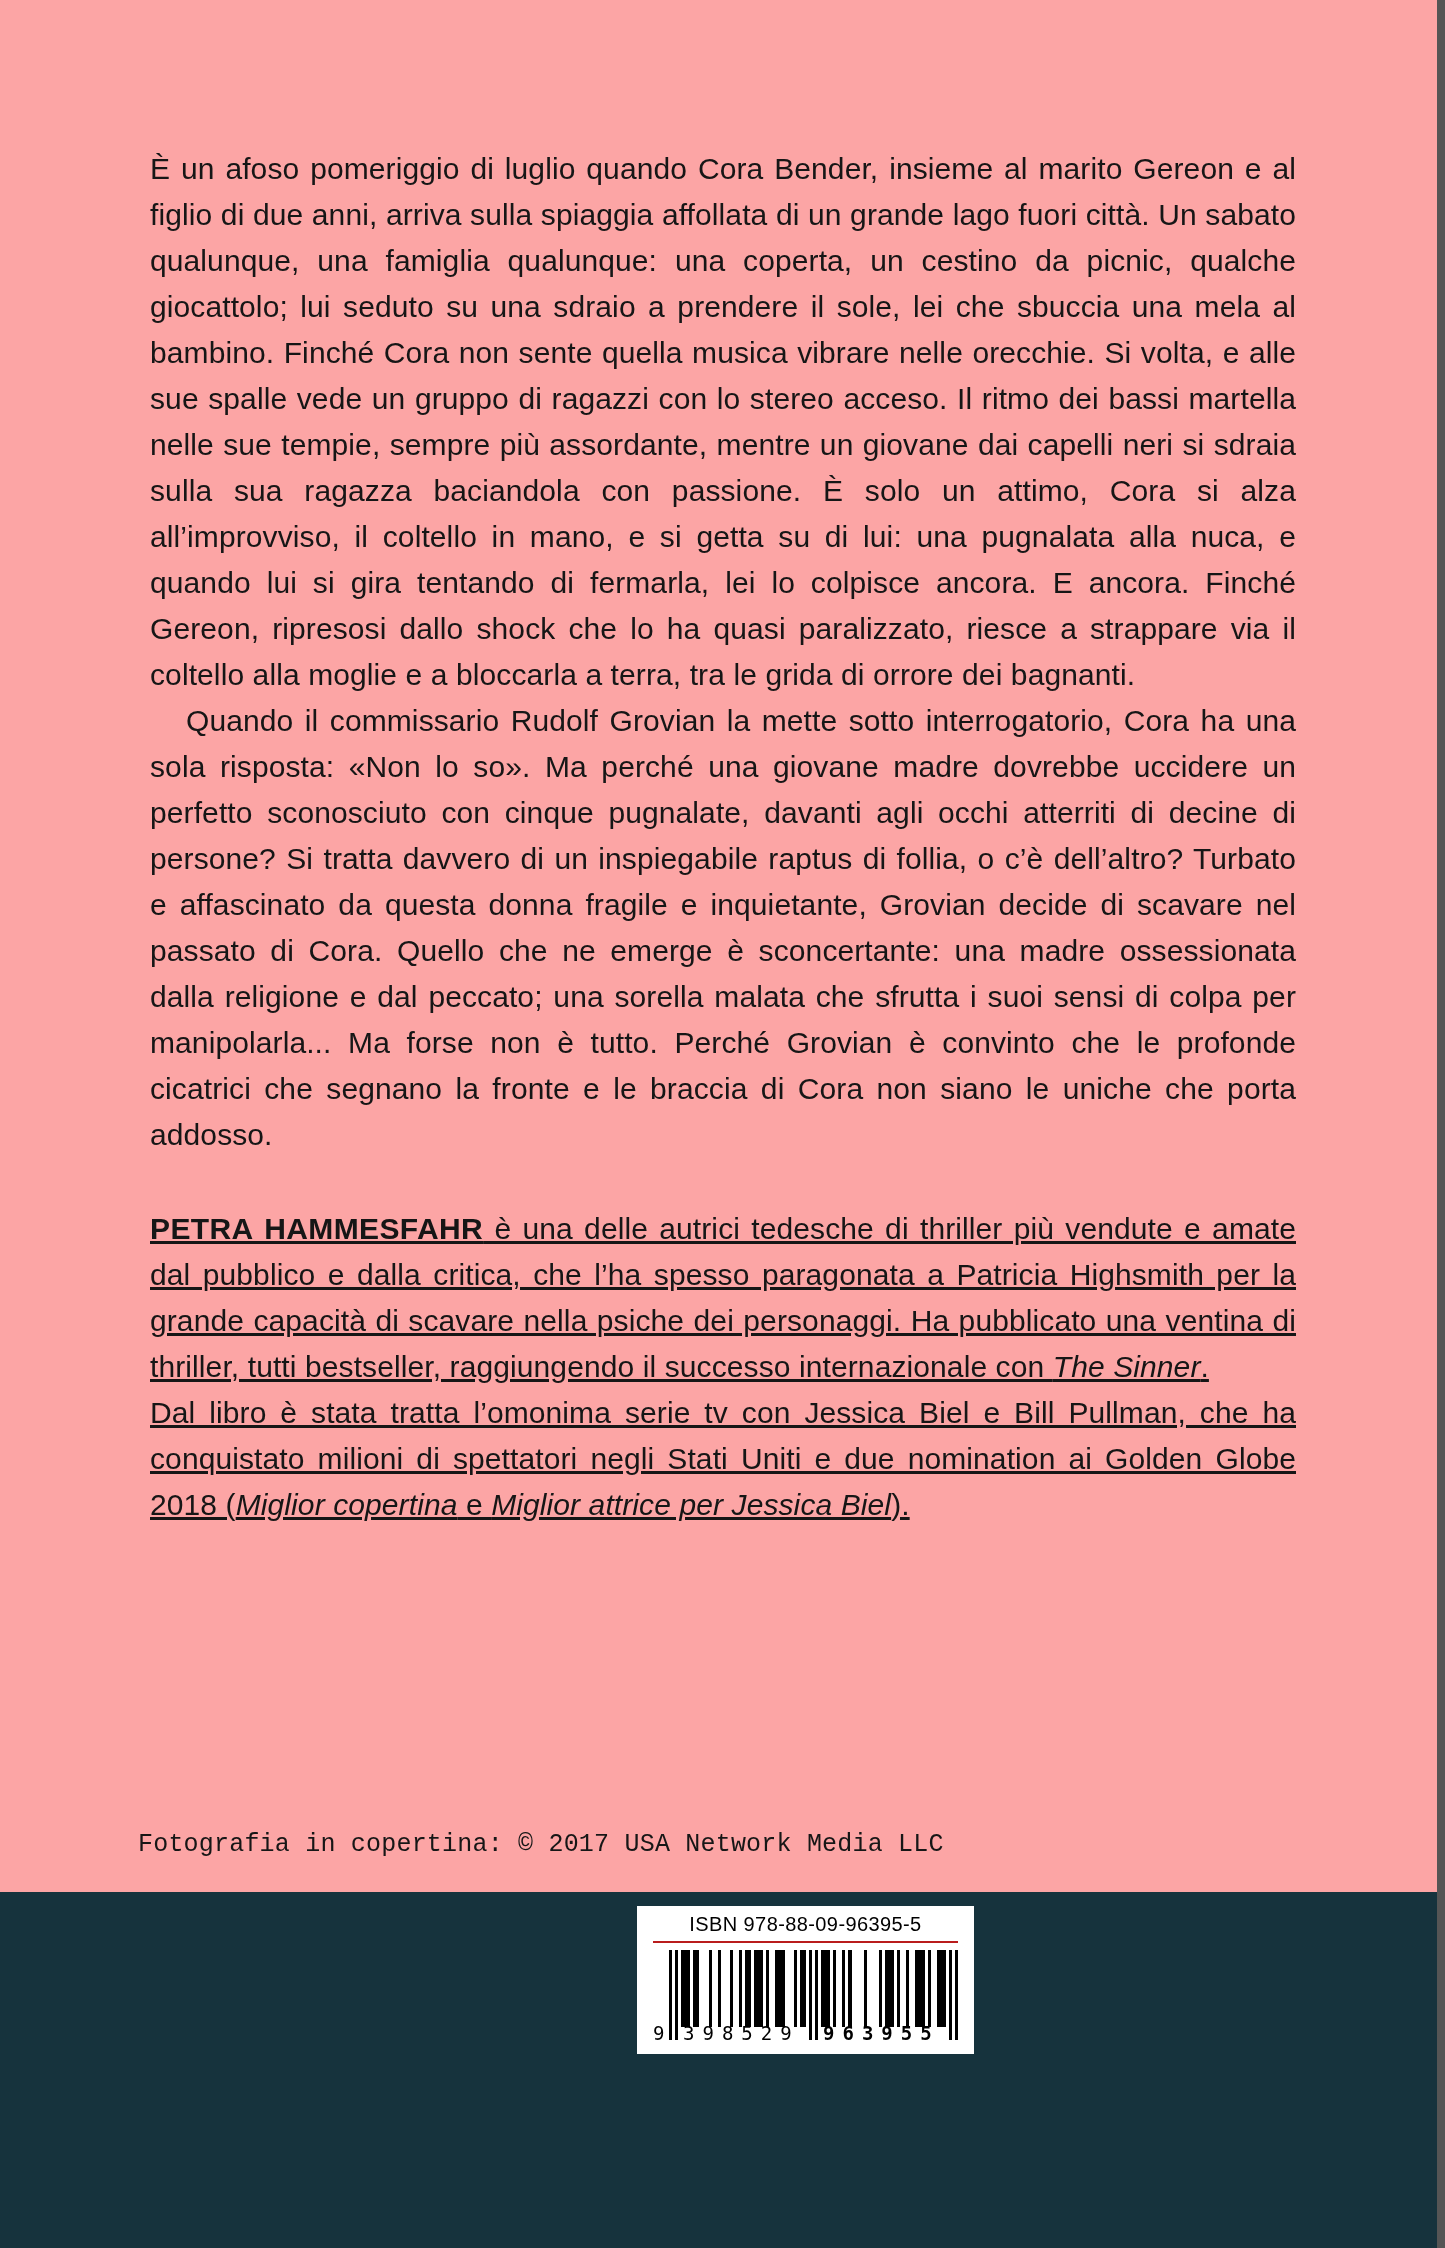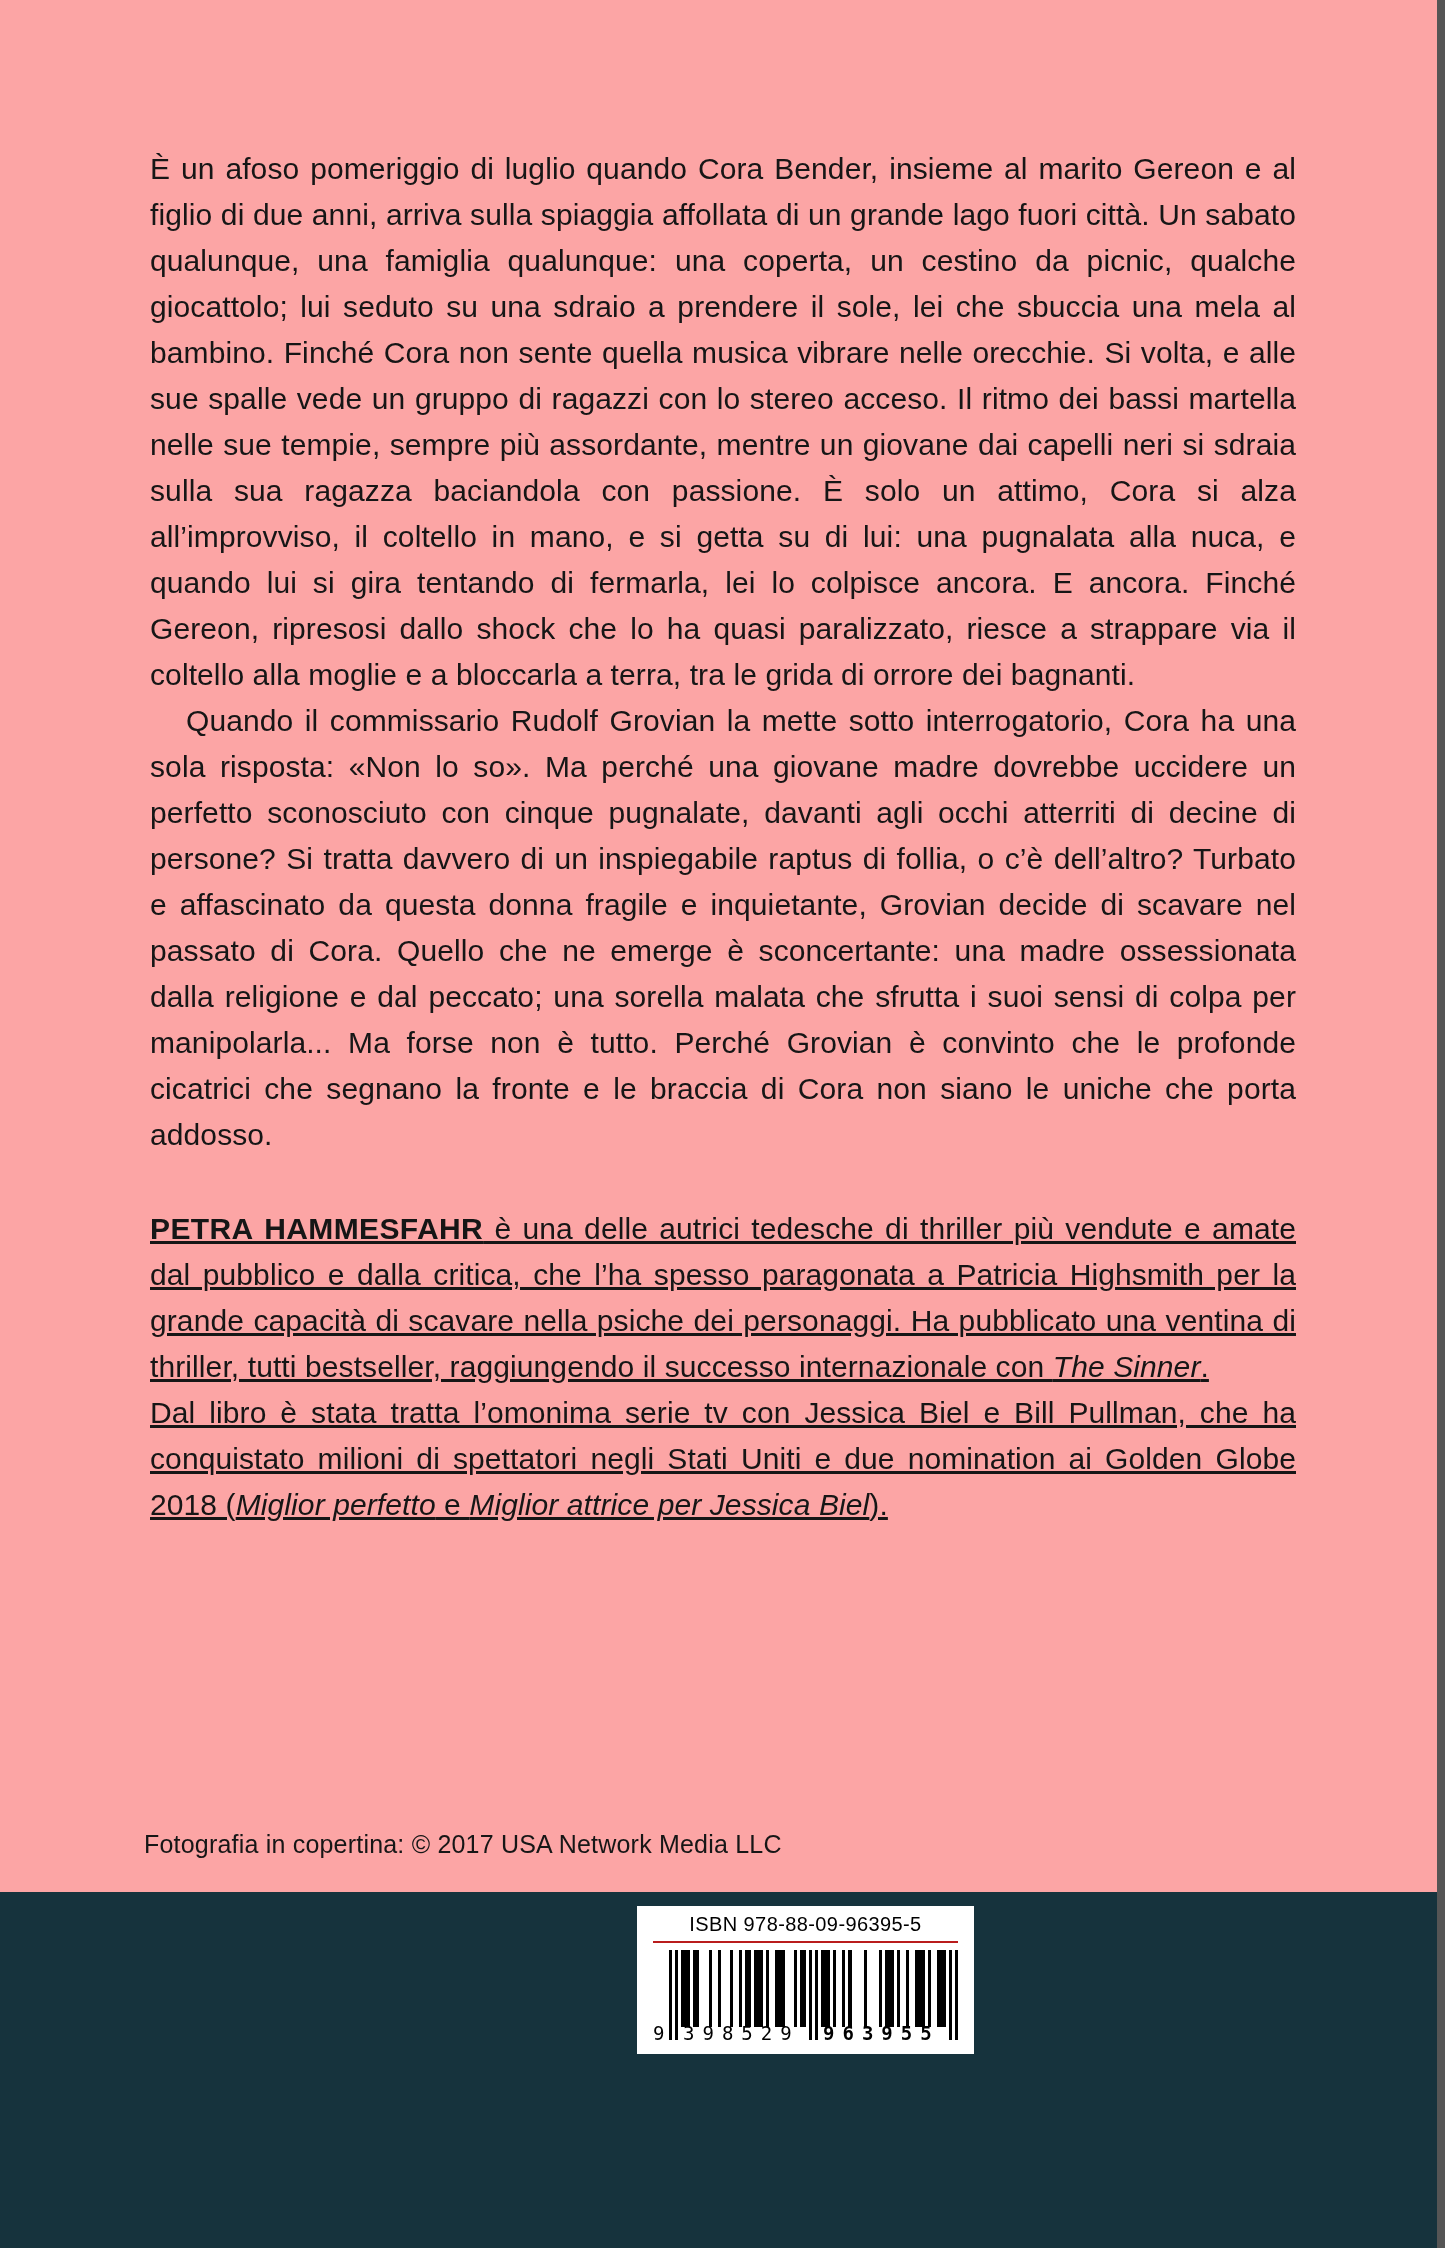--- a/index.html
+++ b/index.html
@@ -38,25 +38,26 @@
     line-height:46px;
     text-align:justify;
     letter-spacing:0.1px;
     color:#161616;
     text-decoration:underline;
   }
   .bio .author{ font-weight:bold; letter-spacing:0.4px; }
   .bio i{ font-style:italic; }
   .credit{
     position:absolute;
-    left:144px;
+    left:138px;
     top:1830px;
     font-size:25px;
     color:#161616;
     letter-spacing:0.2px;
+    font-family:Liberation Mono, monospace;
   }
   .band{
     position:absolute;
     left:0; right:0;
     top:1892px; bottom:0;
     background:#16333d;
   }
   .isbn-stack{
     position:absolute;
     left:637px;
@@ -134,21 +135,21 @@
 <div class="cover">
 
   <div class="text-block">
     <div class="synopsis">
       <p>È un afoso pomeriggio di luglio quando Cora Bender, insieme al marito Gereon e al figlio di due anni, arriva sulla spiaggia affollata di un grande lago fuori città. Un sabato qualunque, una famiglia qualunque: una coperta, un cestino da picnic, qualche giocattolo; lui seduto su una sdraio a prendere il sole, lei che sbuccia una mela al bambino. Finché Cora non sente quella musica vibrare nelle orecchie. Si volta, e alle sue spalle vede un gruppo di ragazzi con lo stereo acceso. Il ritmo dei bassi martella nelle sue tempie, sempre più assordante, mentre un giovane dai capelli neri si sdraia sulla sua ragazza baciandola con passione. È solo un attimo, Cora si alza all’improvviso, il coltello in mano, e si getta su di lui: una pugnalata alla nuca, e quando lui si gira tentando di fermarla, lei lo colpisce ancora. E ancora. Finché Gereon, ripresosi dallo shock che lo ha quasi paralizzato, riesce a strappare via il coltello alla moglie e a bloccarla a terra, tra le grida di orrore dei bagnanti.</p>
       <p class="indented">Quando il commissario Rudolf Grovian la mette sotto interrogatorio, Cora ha una sola risposta: «Non lo so». Ma perché una giovane madre dovrebbe uccidere un perfetto sconosciuto con cinque pugnalate, davanti agli occhi atterriti di decine di persone? Si tratta davvero di un inspiegabile raptus di follia, o c’è dell’altro? Turbato e affascinato da questa donna fragile e inquietante, Grovian decide di scavare nel passato di Cora. Quello che ne emerge è sconcertante: una madre ossessionata dalla religione e dal peccato; una sorella malata che sfrutta i suoi sensi di colpa per manipolarla... Ma forse non è tutto. Perché Grovian è convinto che le profonde cicatrici che segnano la fronte e le braccia di Cora non siano le uniche che porta addosso.</p>
     </div>
 
     <div class="bio">
       <p><span class="author">PETRA HAMMESFAHR</span><span> è una delle autrici tedesche di thriller più vendute e amate dal pubblico e dalla critica, che l’ha spesso paragonata a Patricia Highsmith per la grande capacità di scavare nella psiche dei personaggi. Ha pubblicato una ventina di thriller, tutti bestseller, raggiungendo il successo internazionale con </span><i>The Sinner</i><span>.</span></p>
-      <p><span>Dal libro è stata tratta l’omonima serie tv con Jessica Biel e Bill Pullman, che ha conquistato milioni di spettatori negli Stati Uniti e due nomination ai Golden Globe 2018 (</span><i>Miglior perfetto</i><span> e </span><i>Miglior attrice per Jessica Biel</i><span>).</span></p>
+      <p><span>Dal libro è stata tratta l’omonima serie tv con Jessica Biel e Bill Pullman, che ha conquistato milioni di spettatori negli Stati Uniti e due nomination ai Golden Globe 2018 (</span><i>Miglior copertina</i><span> e </span><i>Miglior attrice per Jessica Biel</i><span>).</span></p>
     </div>
   </div>
 
   <div class="credit">Fotografia in copertina: © 2017 USA Network Media LLC</div>
 
   <div class="band">
     <div class="isbn-stack">
       <div class="isbn-box">
         <div class="isbn-label">ISBN 978-88-09-96395-5</div>
         <div class="barcode-wrap">

